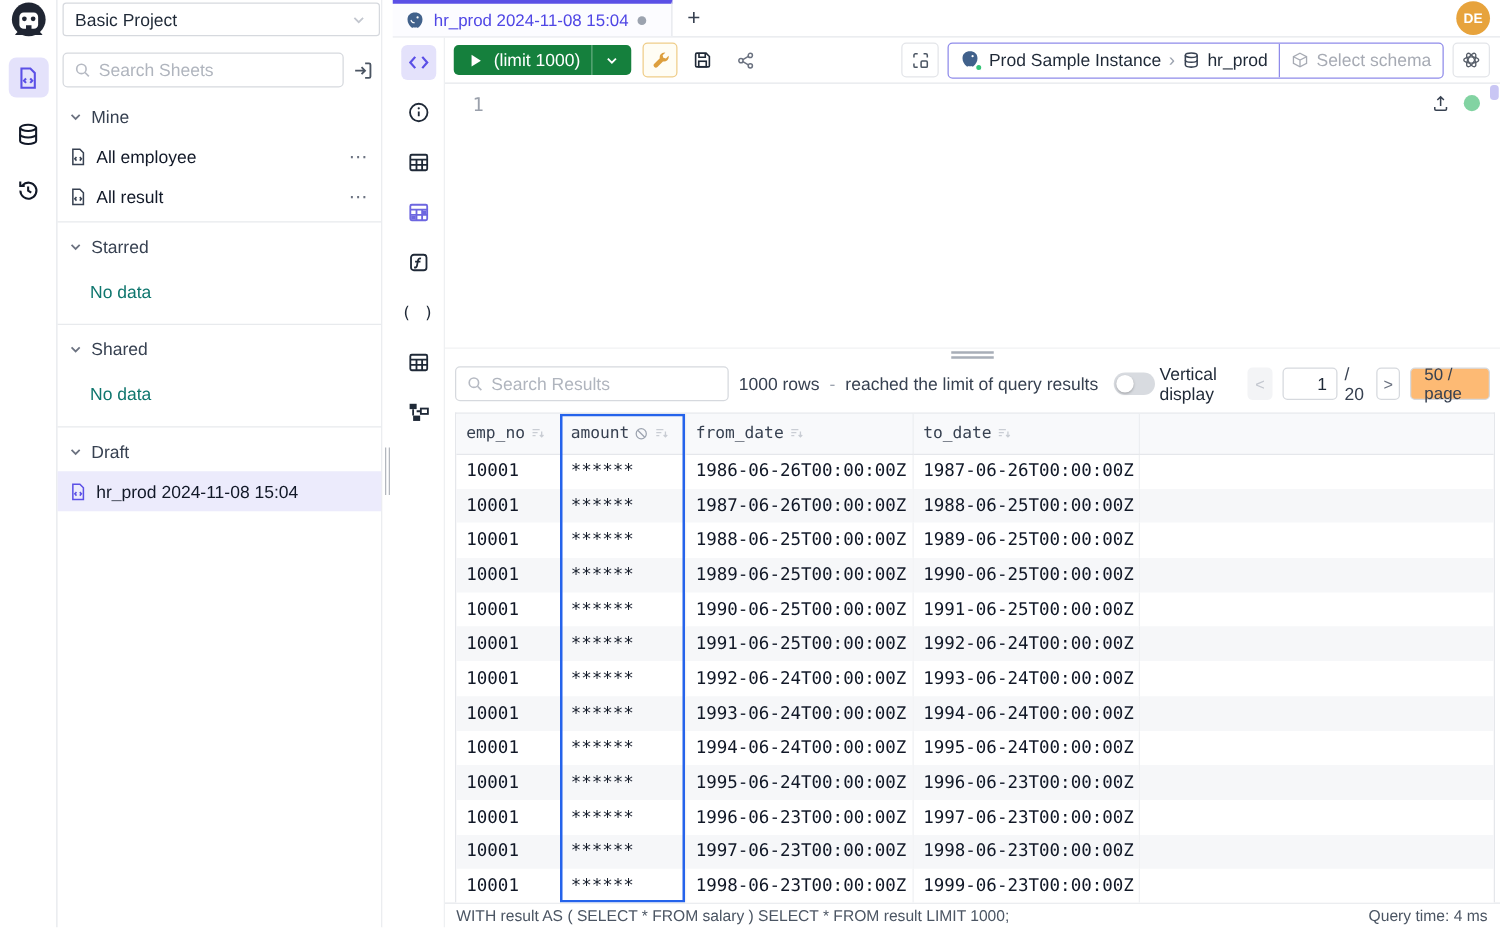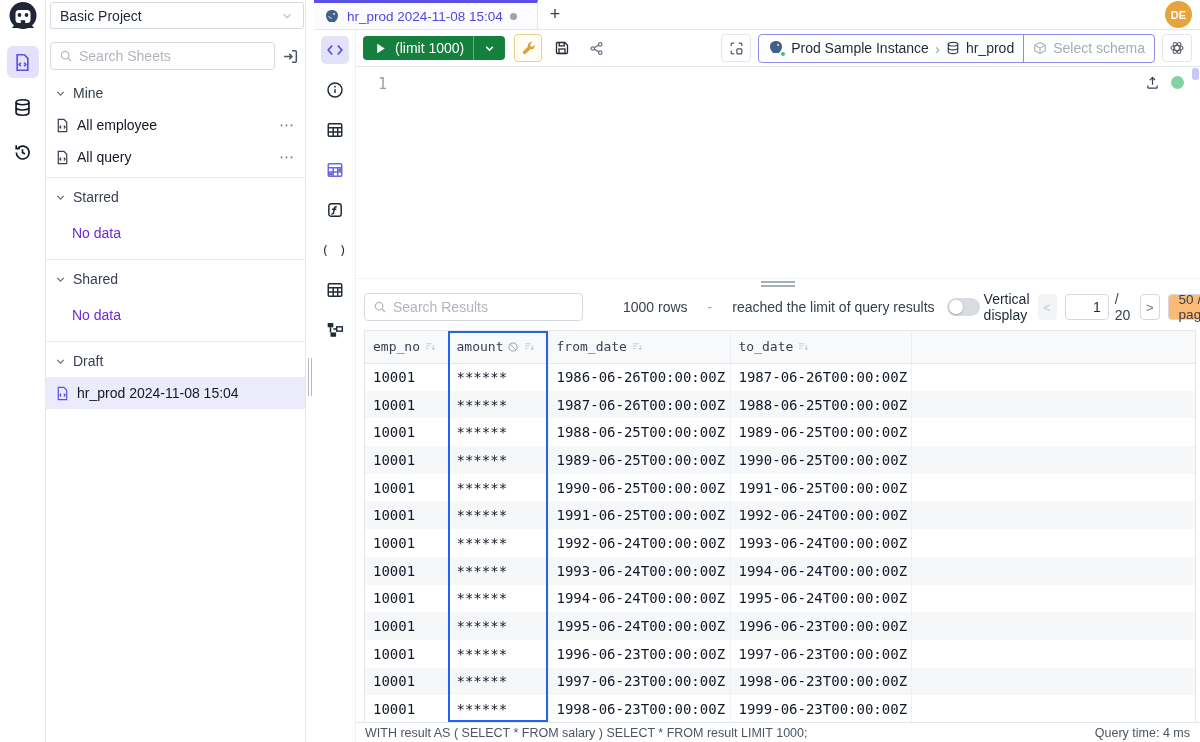--- a/index.html
+++ b/index.html
@@ -27,21 +27,21 @@
   .search-box input::placeholder { color:#b0b5be; }
   .icon-plain { color:#4b5563; display:flex; align-items:center; justify-content:center; cursor:pointer; }
   .section-header { display:flex; align-items:center; gap:6px; padding:9px 8px 8px 8px; color:#374151; cursor:pointer;text-align:center; }
   .section-header .chev { color:#6b7280; }
   .sheet-item { display:flex; align-items:center; gap:7px; height:32px; padding:0 10px 0 9px; color:#111827; cursor:pointer; }
   .sheet-item .doc { color:#374151; flex-shrink:0; }
   .sheet-item .label { flex:1; white-space:nowrap; overflow:hidden; text-overflow:ellipsis; }
   .sheet-item .more { color:#6b7280; font-size:15px; letter-spacing:1px; }
   .sheet-item.active { background:#ecebfc; }
   .sheet-item.active .doc { color:#5b50e6; }
-  .empty-note { color:#6d28d9; padding:12px 0 14px 26px; }
+  .empty-note { color:#0f766e; padding:12px 0 14px 26px; }
   .side-divider { border-top:1px solid #e8eaed; margin:4px 0 2px 0; }
 
   
   .gutter { width:8px; position:relative; flex-shrink:0; background:#fff; }
   .gutter .vhandle { position:absolute; top:358px; left:2px; width:4px; height:38px; border-left:1.5px solid #b3b7be; border-right:1.5px solid #b3b7be; cursor:col-resize; }
 
   
   .main { flex:1; display:flex; flex-direction:column; min-width:0; }
   .tabbar { height:30px; border-bottom:1px solid #e5e7eb; display:flex; align-items:stretch; }
   .tab { width:224px; border-right:1px solid #e5e7eb; border-top:3px solid #5b50e6; background:#fcfcff; display:flex; align-items:center; gap:7px; padding:0 10px; color:#4f46e5; font-size:13.5px; cursor:pointer; }
@@ -88,21 +88,21 @@
   .green-dot { width:13px; height:13px; border-radius:50%; background:#82d3a2; }
   .mini-scroll { position:absolute; right:1px; top:1px; width:7px; height:12px; border-radius:3px; background:#c9c6f4; }
 
   
   .resizer { height:10px; border-top:1px solid #f1f2f4; position:relative; cursor:row-resize; }
   .rhandle { position:absolute; left:50%; transform:translateX(-50%); top:2px; width:34px; height:6px; border-top:2px solid #a8aeb8; border-bottom:2px solid #a8aeb8; }
 
   
   .results-toolbar { height:38px; display:flex; align-items:center; padding:0 8px 0 8px; gap:8px; }
   .results-toolbar .search-box { flex:0 0 156px; }
-  .rows-info { display:flex; align-items:center; gap:20px; color:#374151; white-space:nowrap;margin-left:32px; }
+  .rows-info { display:flex; align-items:center; gap:8px; color:#374151; white-space:nowrap; }
   .rows-info .dash { color:#9ca3af; }
   .toggle-wrap { display:flex; align-items:center; gap:4px; margin-left:4px; }
   .toggle { width:33px; height:18px; border-radius:9px; background:#d8dbe0; position:relative; cursor:pointer; flex-shrink:0; }
   .toggle .knob { position:absolute; left:2px; top:2px; width:14px; height:14px; border-radius:50%; background:#fff; box-shadow:0 1px 2px rgba(0,0,0,.25); }
   .pagination { margin-left:auto; display:flex; align-items:center; gap:8px; }
   .pg-btn { width:26px; height:26px; border-radius:4px; display:flex; align-items:center; justify-content:center; font-size:13px; cursor:pointer; }
   .pg-btn.prev { background:#f3f4f6; color:#c3c7cf; }
   .pg-btn.next { border:1px solid #d6d9de; color:#6b7280; background:#fff; }
   .pg-input { width:44px; height:26px; border:1px solid #d6d9de; border-radius:4px; text-align:right; padding-right:7px; font:inherit; outline:none; color:#1f2937; }
   .pg-total { color:#374151; margin-left:-2px; }
@@ -208,21 +208,21 @@
       <span class="label">All employee</span>
       <span class="more">⋯</span>
     </div>
     <div class="sheet-item">
       <span class="doc">
         <svg viewBox="0 0 16 16" width="15" height="15" fill="none" stroke="currentColor" stroke-width="1.3">
             <path d="M3.5 1.5h6L12.5 4.5v10h-9z"></path>
             <path d="M6.6 8.2 5.2 9.7l1.4 1.5M9.4 8.2l1.4 1.5-1.4 1.5"></path>
           </svg>
       </span>
-      <span class="label">All query</span>
+      <span class="label">All result</span>
       <span class="more">⋯</span>
     </div>
 
     <div class="side-divider"></div>
     <div class="section-header">
       <span class="chev">
         <svg viewBox="0 0 16 16" width="13" height="13" fill="none" stroke="currentColor" stroke-width="1.7">
             <path d="M4 6l4 4 4-4"></path>
           </svg>
       </span>

